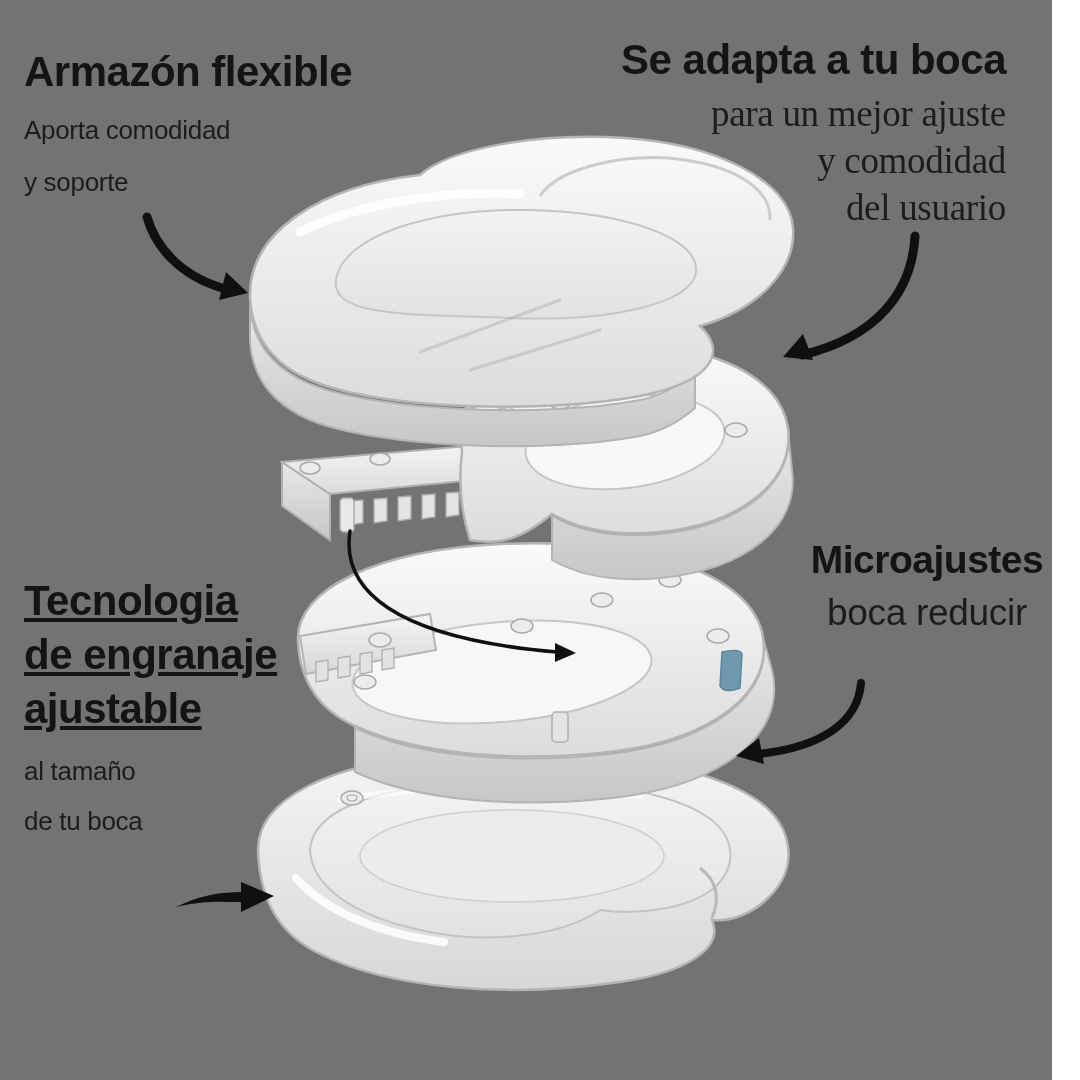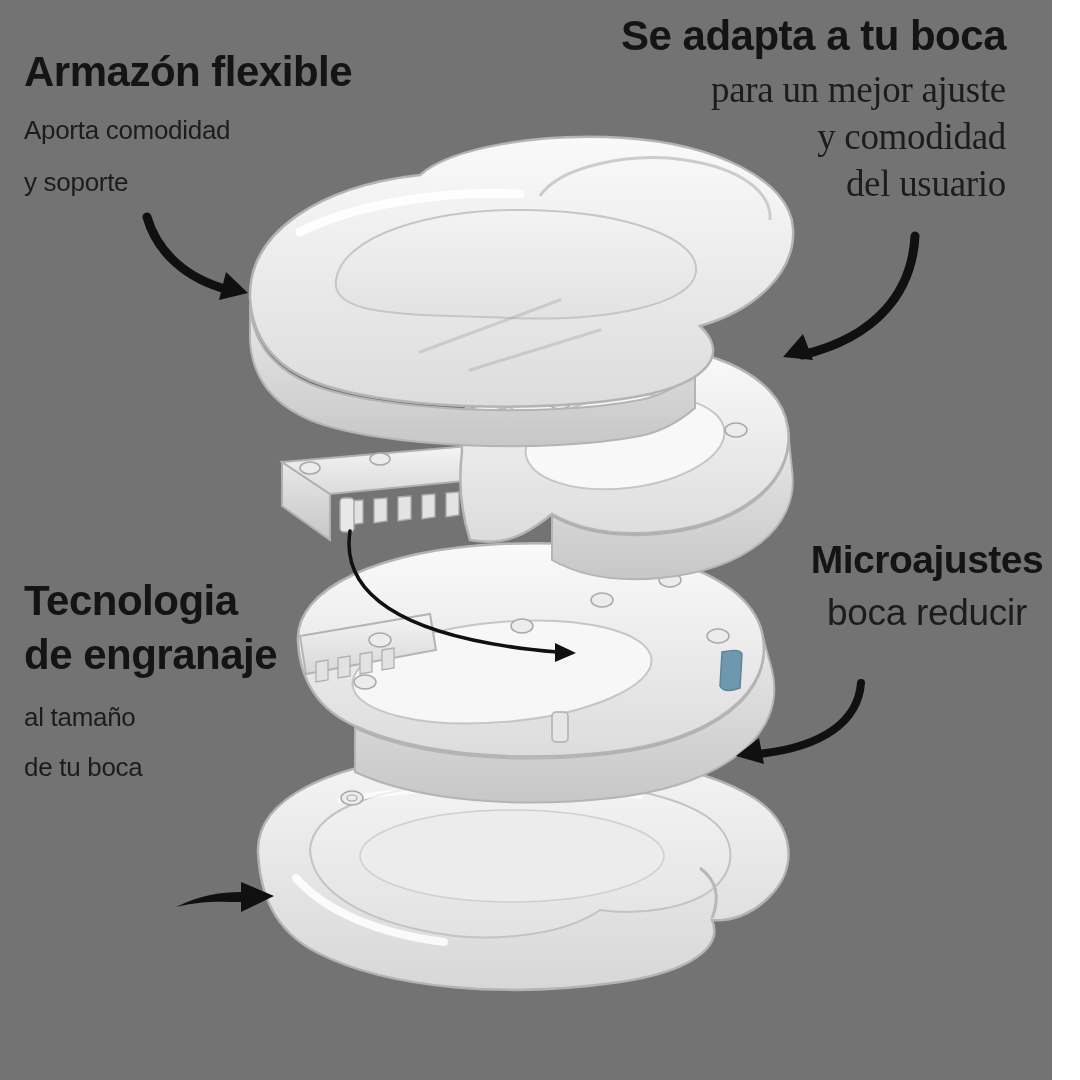--- a/index.html
+++ b/index.html
@@ -22,28 +22,28 @@
   }
   .note .line{
     font-weight:400;
     font-size:26px;
     line-height:52px;
     letter-spacing:-0.3px;
     color:#1c1c1c;
   }
   .note-tl{left:24px;top:48px;text-align:left;}
   .note-tl .title{margin-bottom:8px;}
-  .note-tr{right:46px;top:12px;text-align:right;}
+  .note-tr{right:46px;top:36px;text-align:right;}
   .note-tr .title{margin-bottom:6px;}
   .note-tr .line{line-height:47px;font-size:37px;font-family:Liberation Serif, serif;}
   .note-mr{left:782px;top:536px;width:290px;text-align:center;}
   .note-mr .title{font-size:39px;margin-bottom:6px;text-align:center;}
   .note-mr .line{line-height:46px;font-size:37px;}
   .note-bl{left:24px;top:574px;text-align:left;}
-  .note-bl .title{line-height:54px;}
+  .note-bl .title{line-height:54px;text-decoration:underline;}
   .note-bl .body{margin-top:10px;}
   .note-bl .line{line-height:50px;}
 </style>
 </head>
 <body>
 
 <div class="canvas">
 
   <svg class="product-svg" width="1080" height="1080" viewBox="0 0 1080 1080">
     <defs>
@@ -184,19 +184,20 @@
   </div>
 
   <div class="note note-mr">
     <div class="title">Microajustes</div>
     <div class="line">boca reducir</div>
   </div>
 
   <div class="note note-bl">
     <div class="title">Tecnologia</div>
     <div class="title">de engranaje</div>
+    <div class="title">ajustable</div>
     <div class="body">
       <div class="line">al tamaño</div>
       <div class="line">de tu boca</div>
     </div>
   </div>
 
 </div>
 
 </body></html>

